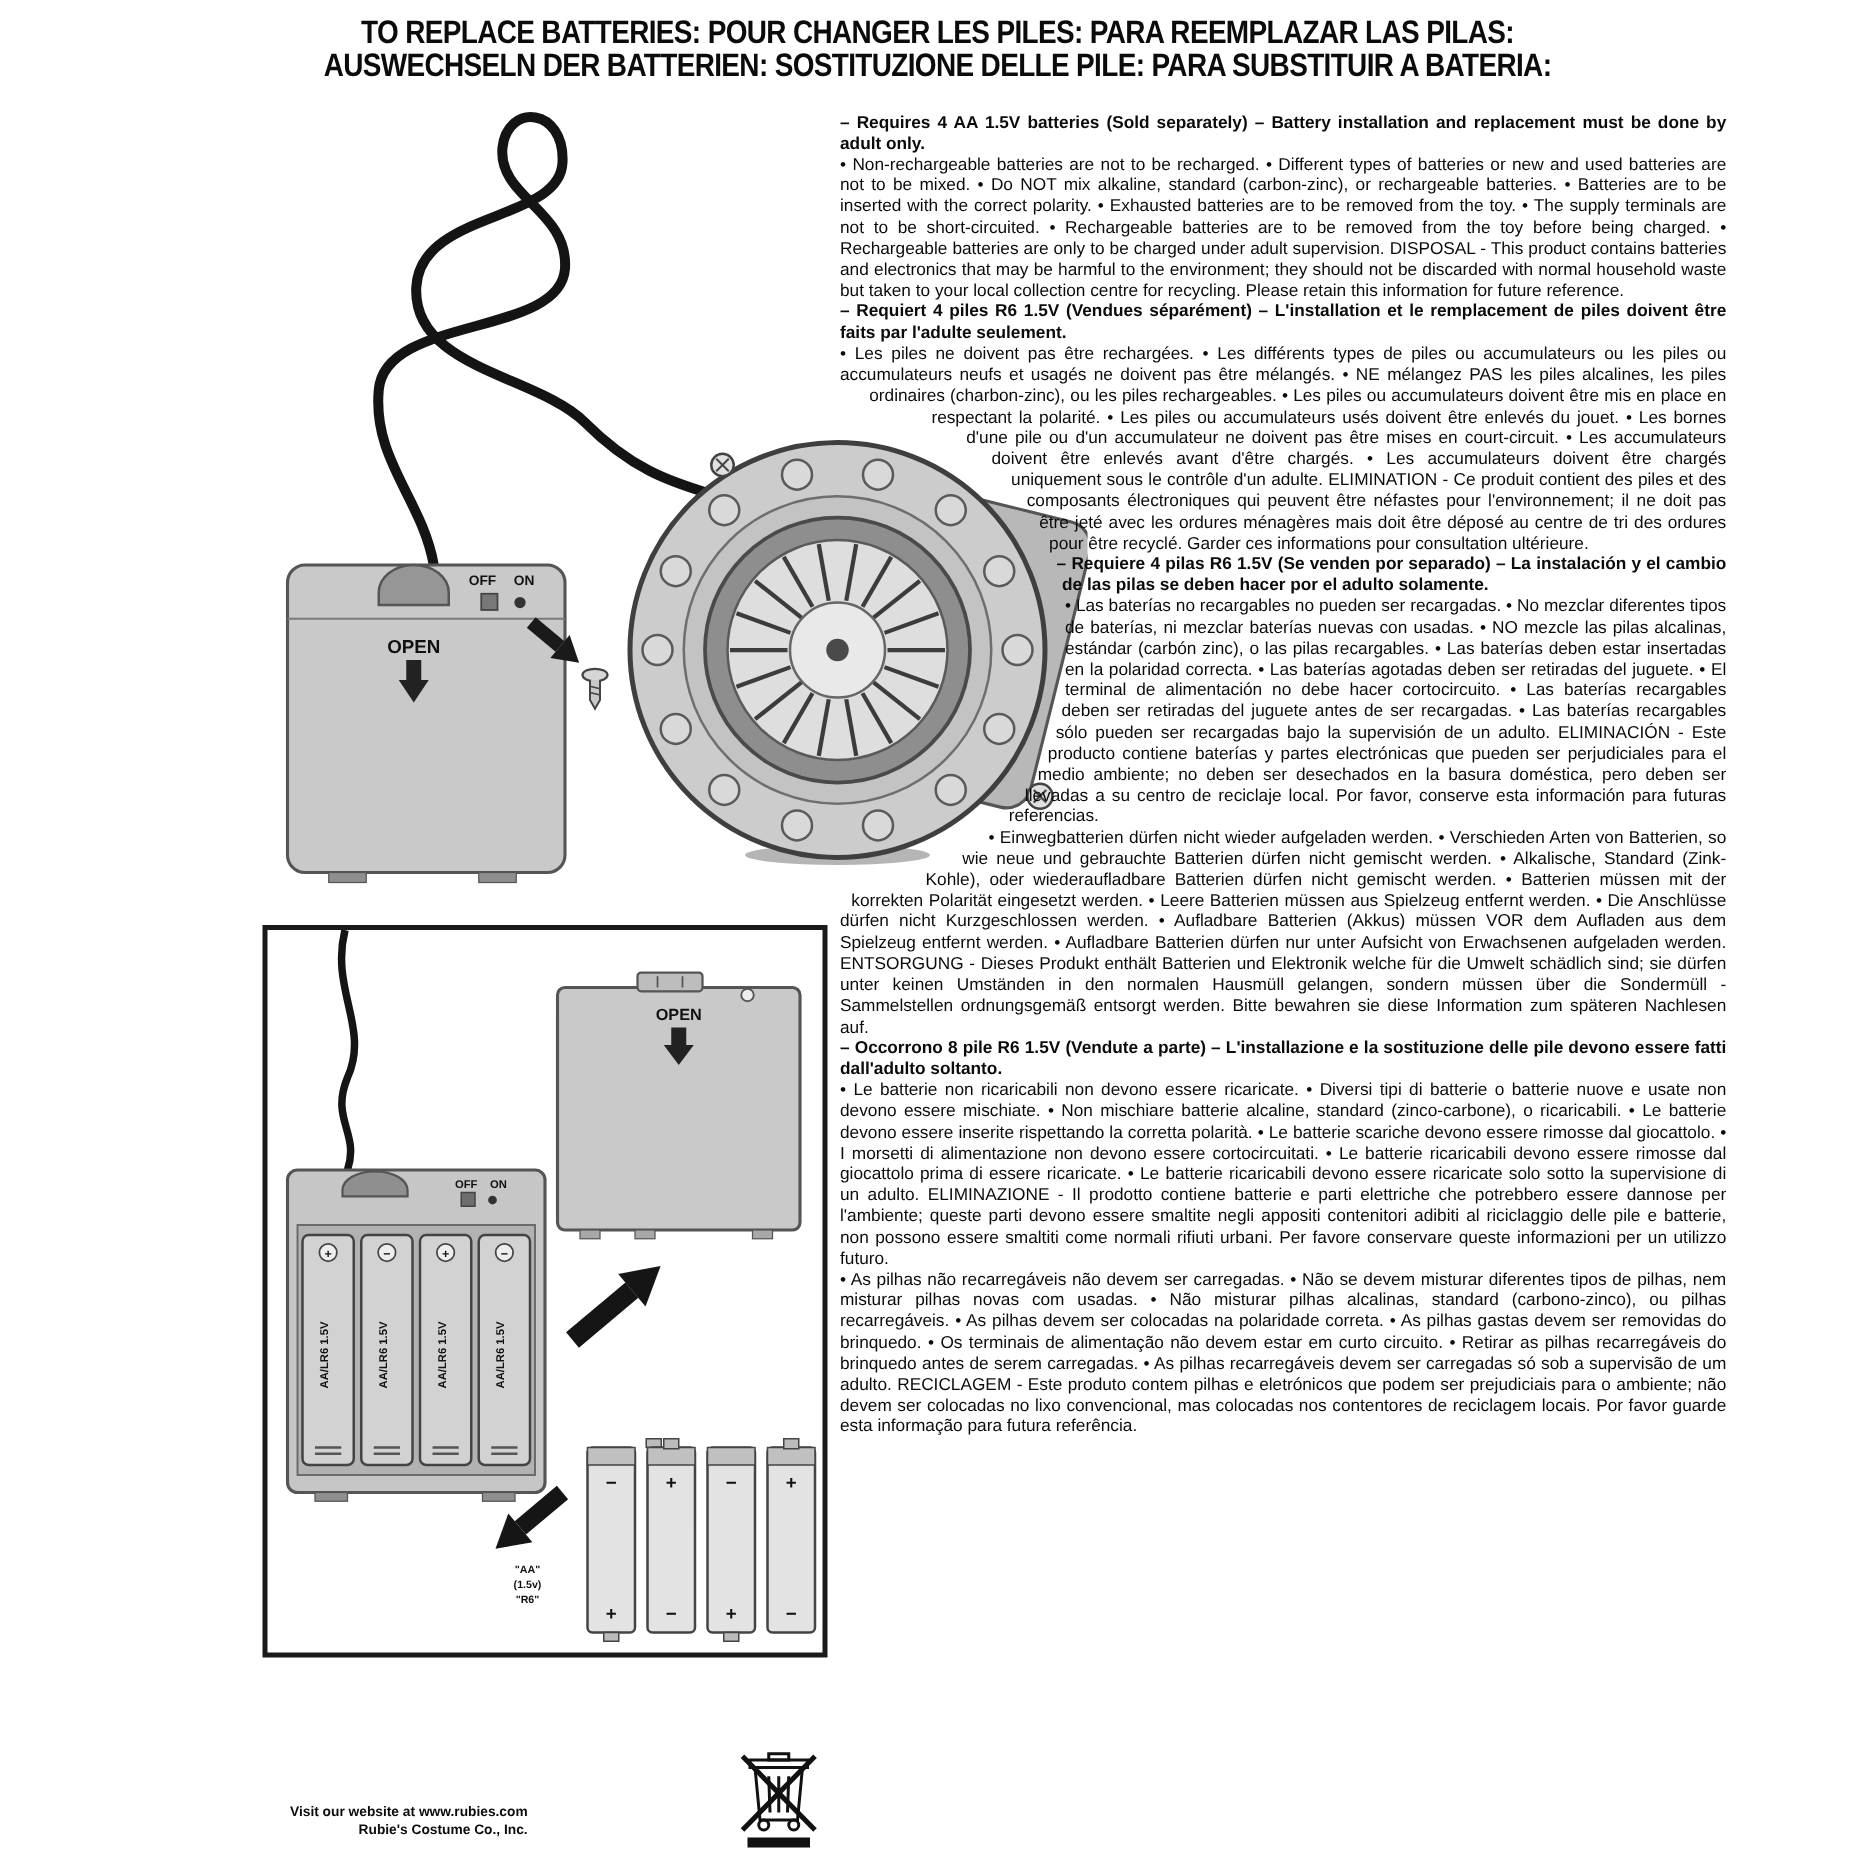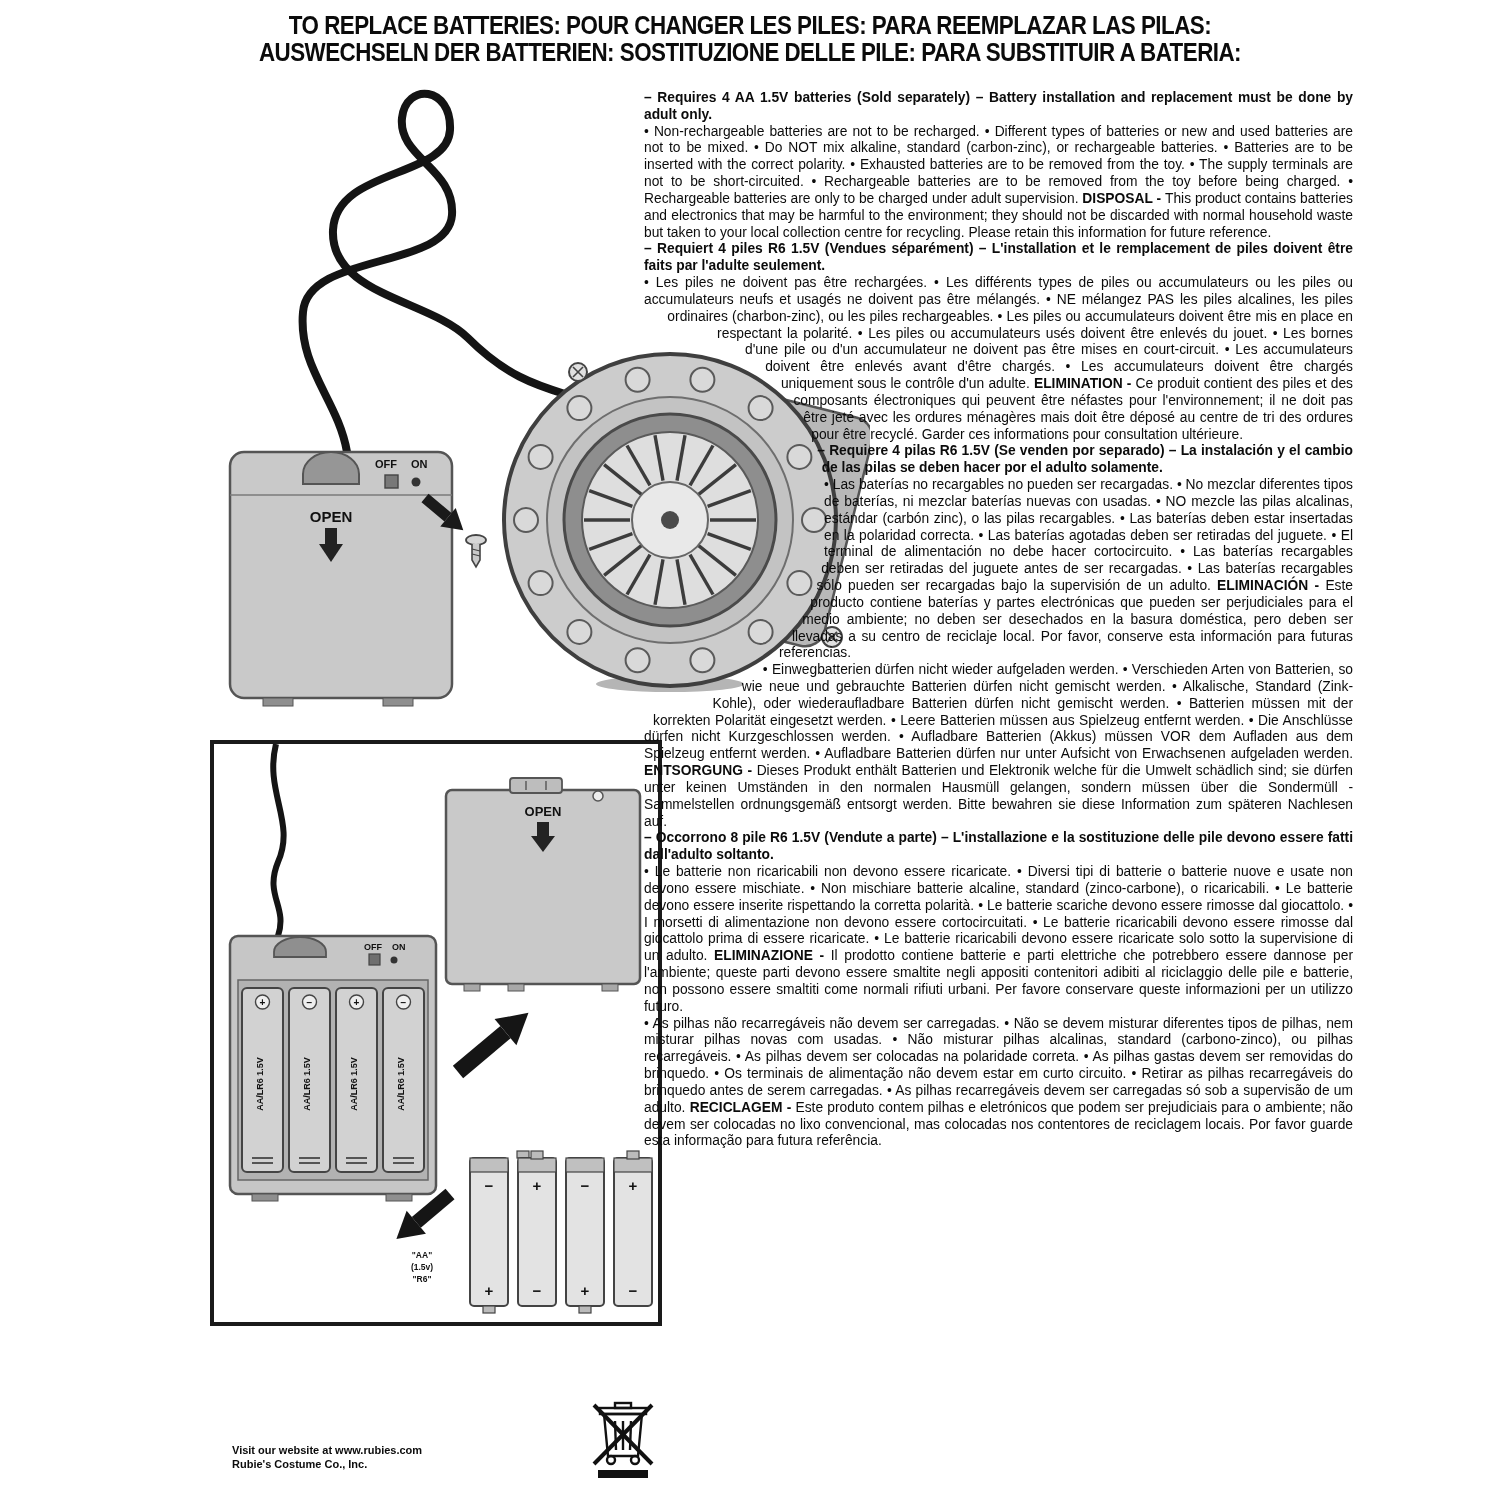--- a/index.html
+++ b/index.html
@@ -4,36 +4,36 @@
 <style>
   * { margin:0; padding:0; box-sizing:border-box; }
   html,body { width:1500px; height:1500px; overflow:hidden; }
   body { background:#ffffff; font-family:"Liberation Sans", sans-serif; color:#0b0b0b; }
   .page { position:relative; width:1500px; height:1232px; background:#fff; }
 
   .title { position:absolute; top:12px; left:0; width:100%; text-align:center;
            font-weight:bold; font-size:26px; line-height:27px; letter-spacing:-0.6px;
            white-space:nowrap; transform:scaleX(0.86); transform-origin:50% 0; }
 
-  .text-column { position:absolute; left:644px; top:90px; width:709px;
+  .text-column { position:absolute; left:672px; top:90px; width:709px;
                  font-size:13.8px; line-height:1.22; text-align:justify; z-index:3; }
   .sec-heading { font-weight:bold; }
-  .kw { font-weight:bold; }
+  .kw { font-weight:normal; }
   .fan-spacer { float:left; width:180px; height:680px;
                 shape-outside: circle(196px at -14px 428px); }
 
   .overlay-svg { position:absolute; left:0; top:0; z-index:1; pointer-events:none; }
   .pack-svg { position:absolute; left:225px; top:440px; z-index:2; }
   .fan-svg  { position:absolute; left:480px; top:350px; z-index:2; }
   .boxed    { position:absolute; left:210px; top:740px; width:452px; height:586px;
               border:4px solid #1a1a1a; background:#fff; z-index:2; }
   .weee-svg { position:absolute; left:588px; top:1396px; z-index:2; }
 
   .footer { position:absolute; left:232px; top:1444px; font-size:11px; font-weight:bold;
-            line-height:13.5px; z-index:2; }
+            line-height:13.5px; z-index:2;text-align:right; }
 
   svg text { font-family:"Liberation Sans", sans-serif; fill:#111; }
 </style>
 </head>
 <body>
 
 <div class="page">
 
   <header class="title">
     <div>TO REPLACE BATTERIES: POUR CHANGER LES PILES: PARA REEMPLAZAR LAS PILAS:</div>

